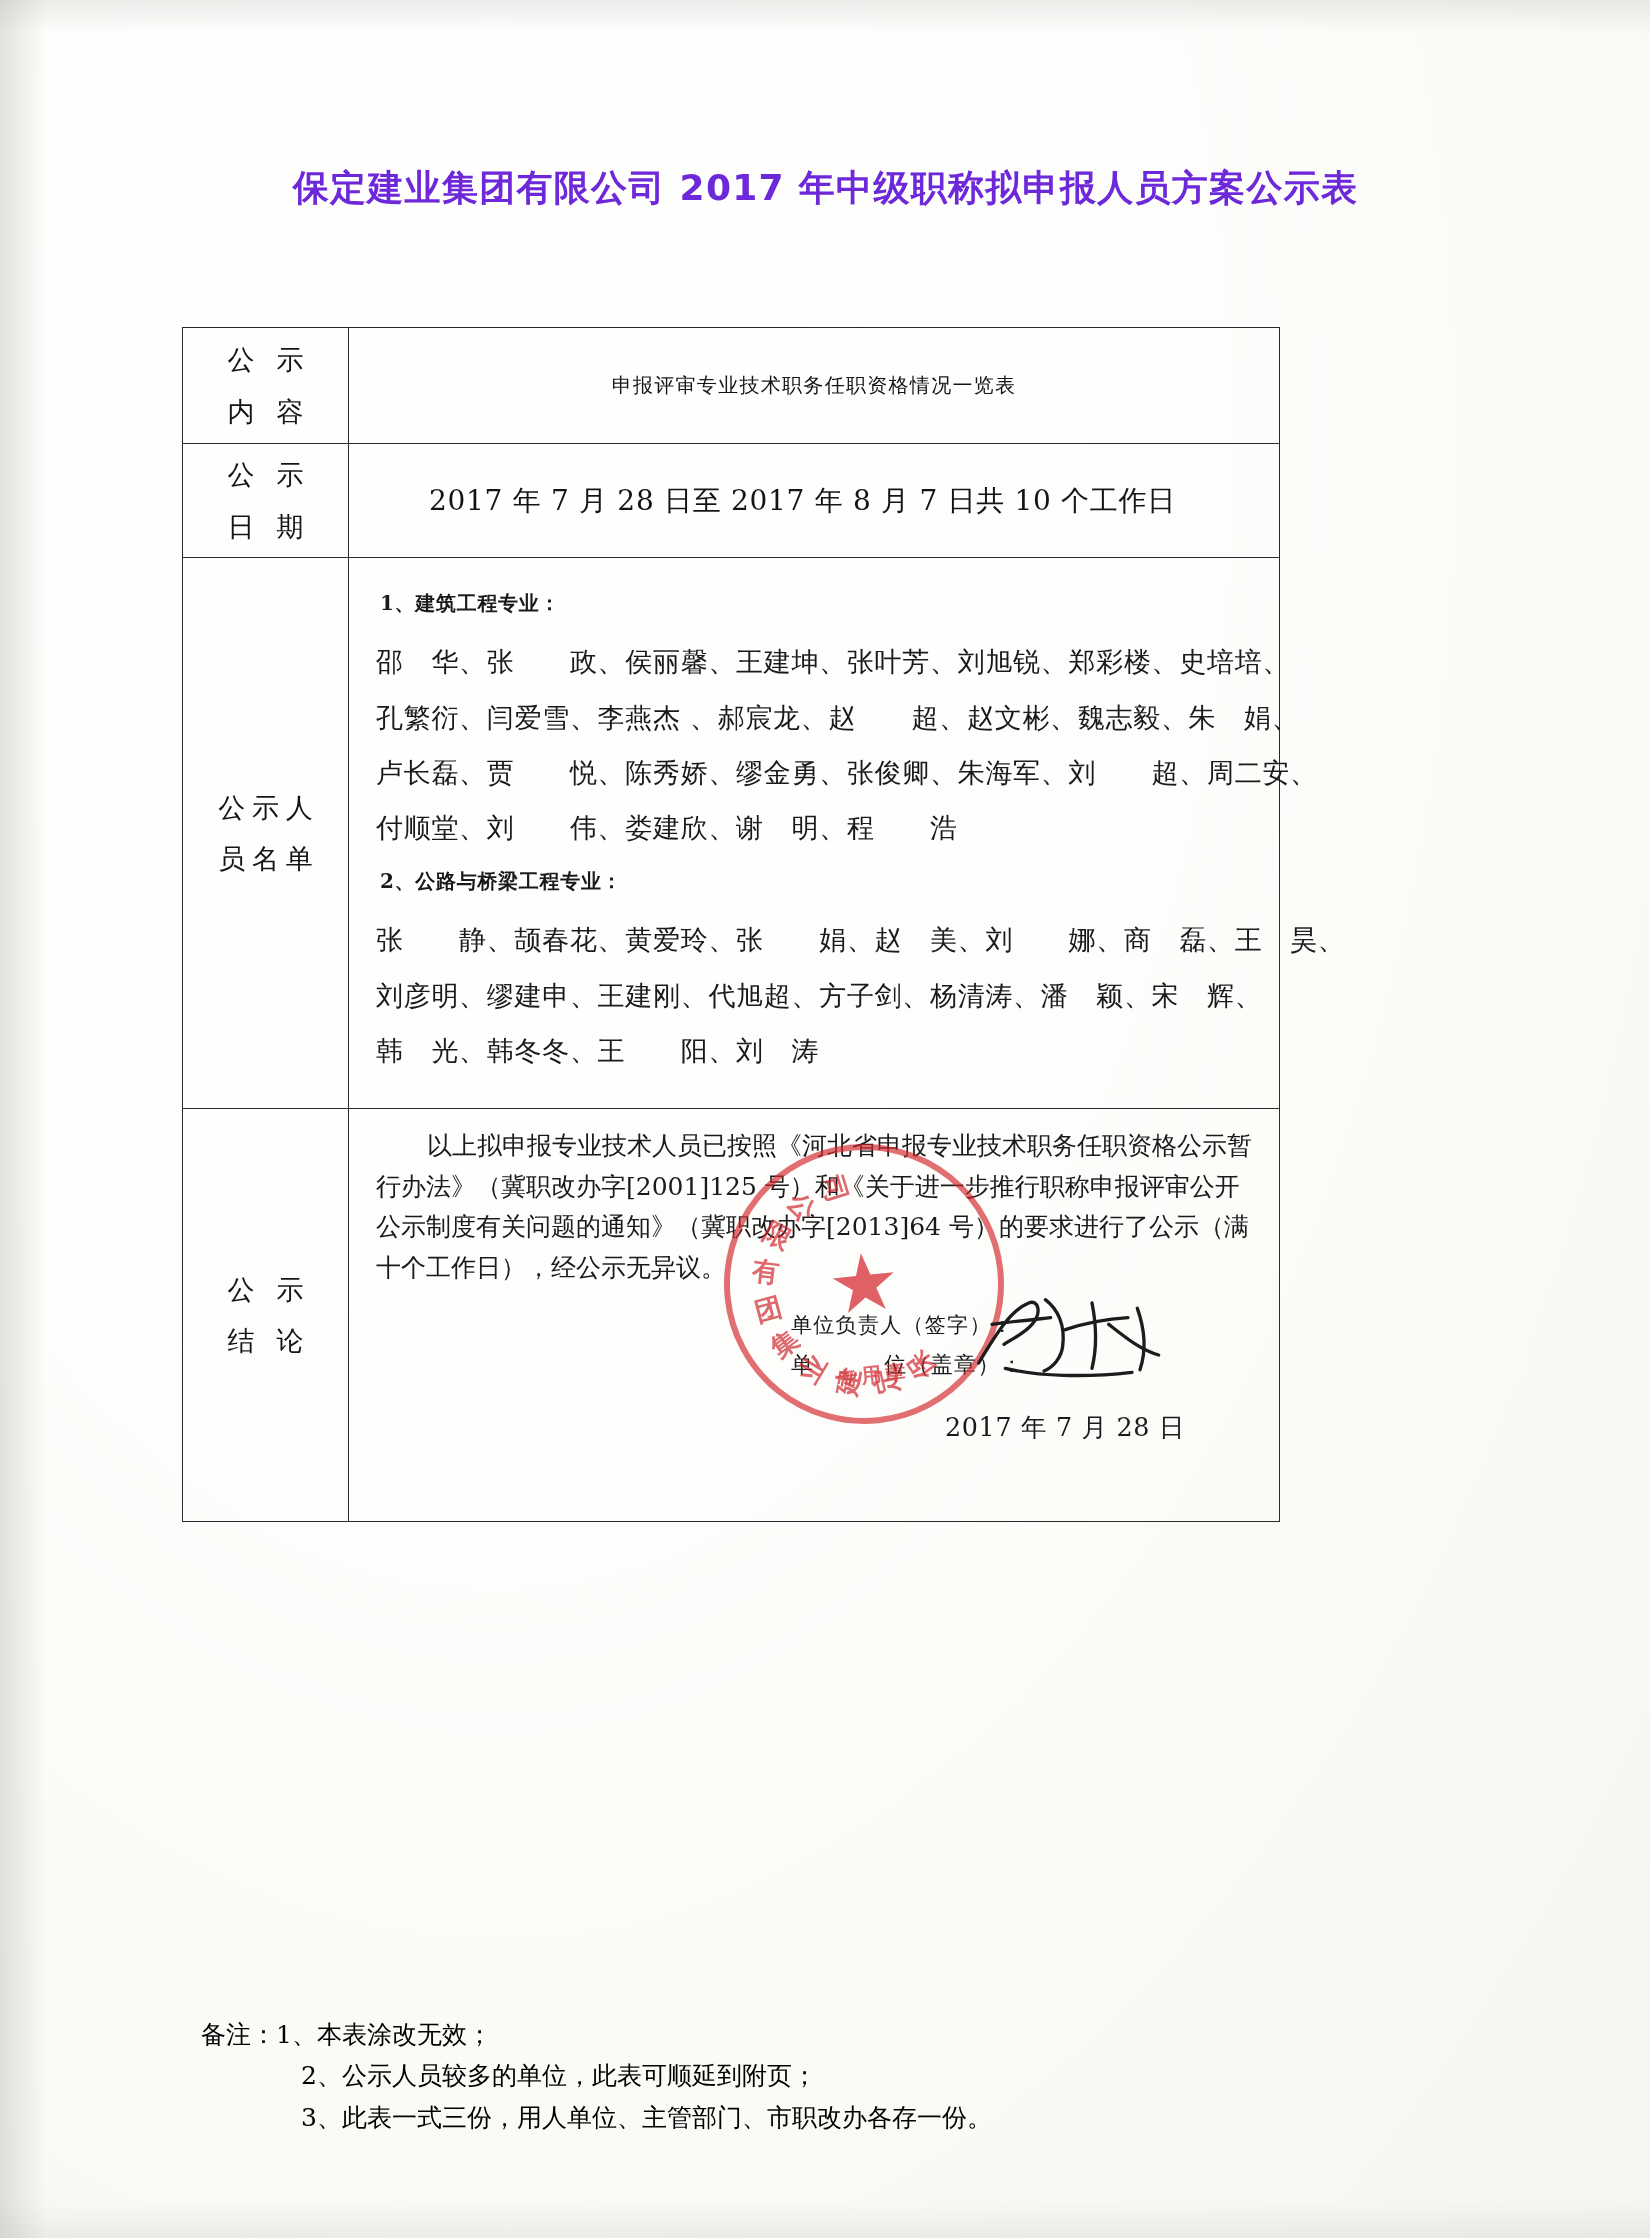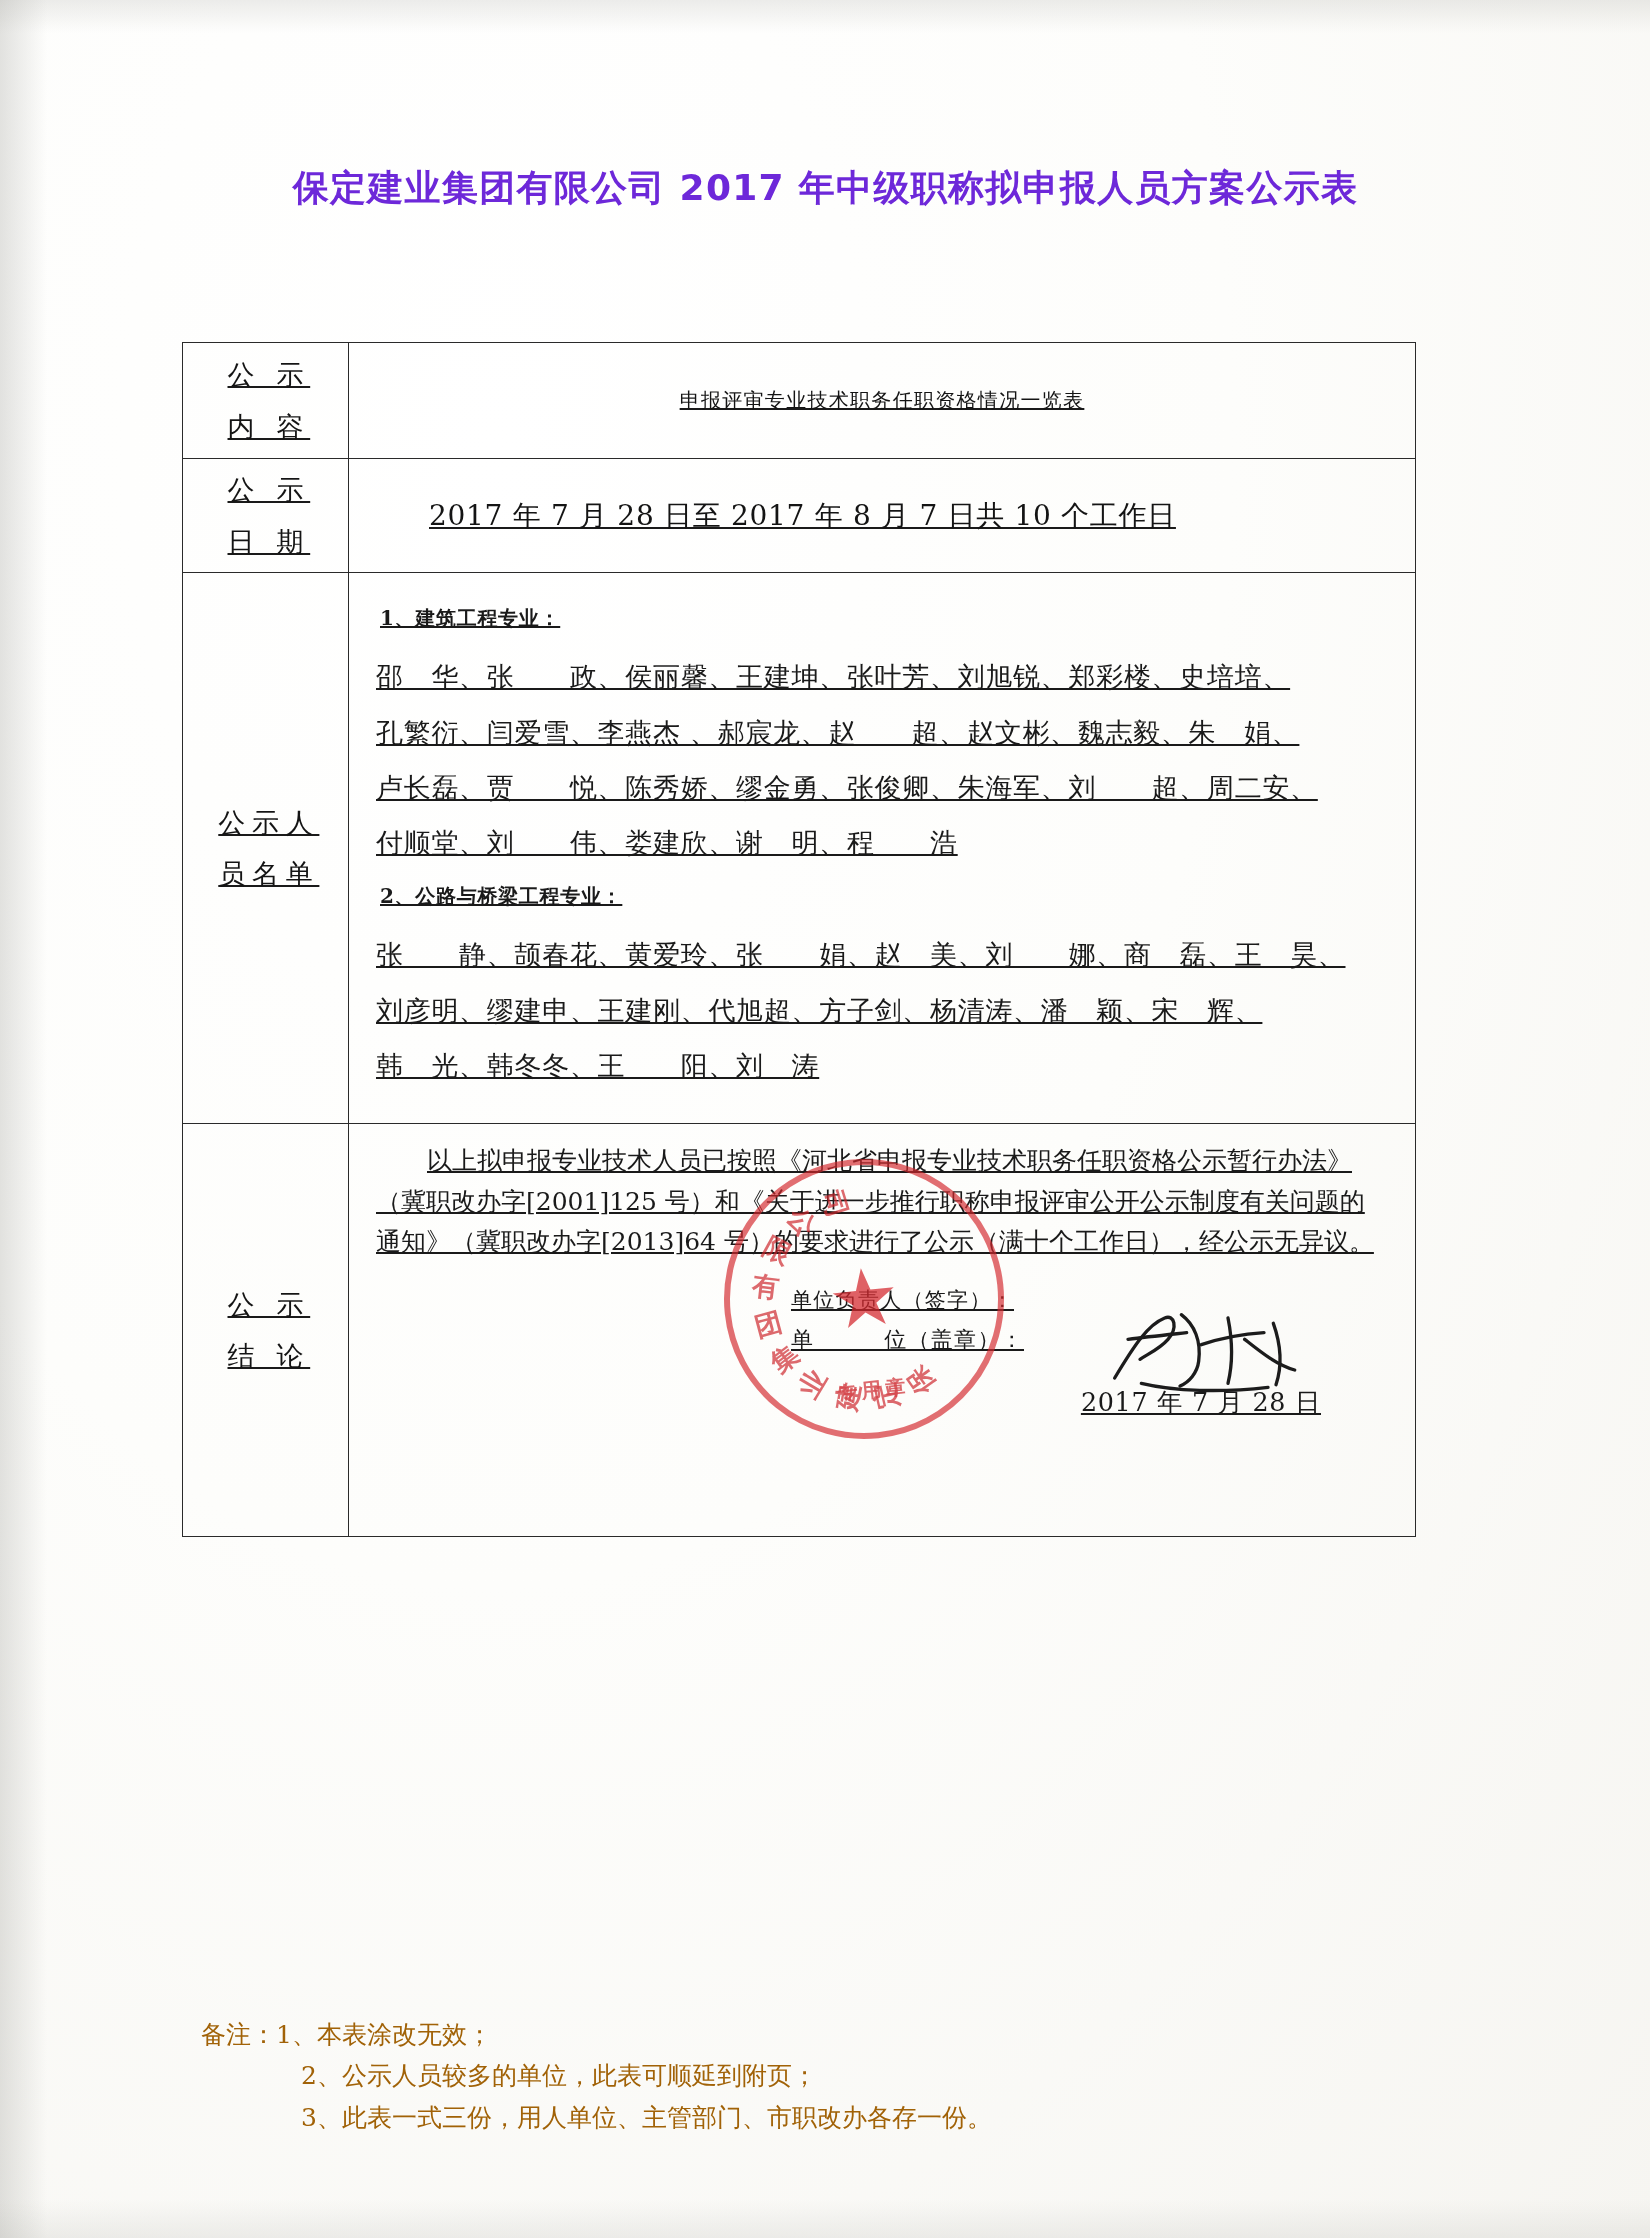--- a/index.html
+++ b/index.html
@@ -55,25 +55,24 @@
     font-family: "DejaVu Sans", "Liberation Sans", sans-serif;
     font-weight: bold;
     font-size: 36px;
     letter-spacing: 1.3px;
     color: #6d28d9;
   }
 
   table.main {
     position: absolute;
     left: 182px;
-    top: 342px;
-    width: 1234px;
+    top: 327px;
+    width: 1098px;
     border-collapse: collapse;
     table-layout: fixed;
-    text-decoration: underline;
   }
   table.main td {
     border: 1.3px solid #2a2a2a;
     vertical-align: middle;
     padding: 0;
   }
   .label-cell {
     width: 166px;
     text-align: center;
     font-size: 27px;
@@ -216,21 +215,21 @@
     pointer-events: none;
   }
 
   .footnotes {
     position: absolute;
     left: 201px;
     top: 2014px;
     width: 1271px;
     font-size: 25px;
     line-height: 1.65;
-    color: #a16207;
+    color: #000000;
   }
   .footnotes .fn-first {
     margin-left: 0;
   }
   .footnotes .fn {
     margin-left: 100px;
   }
 </style>
 </head>
 <body>

